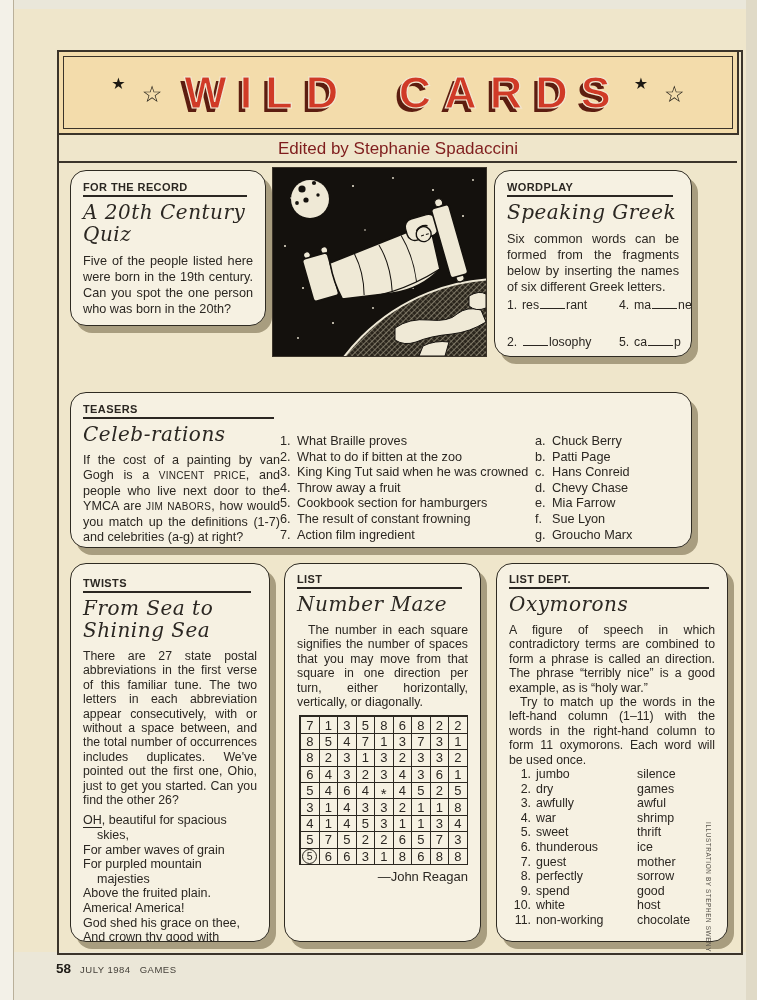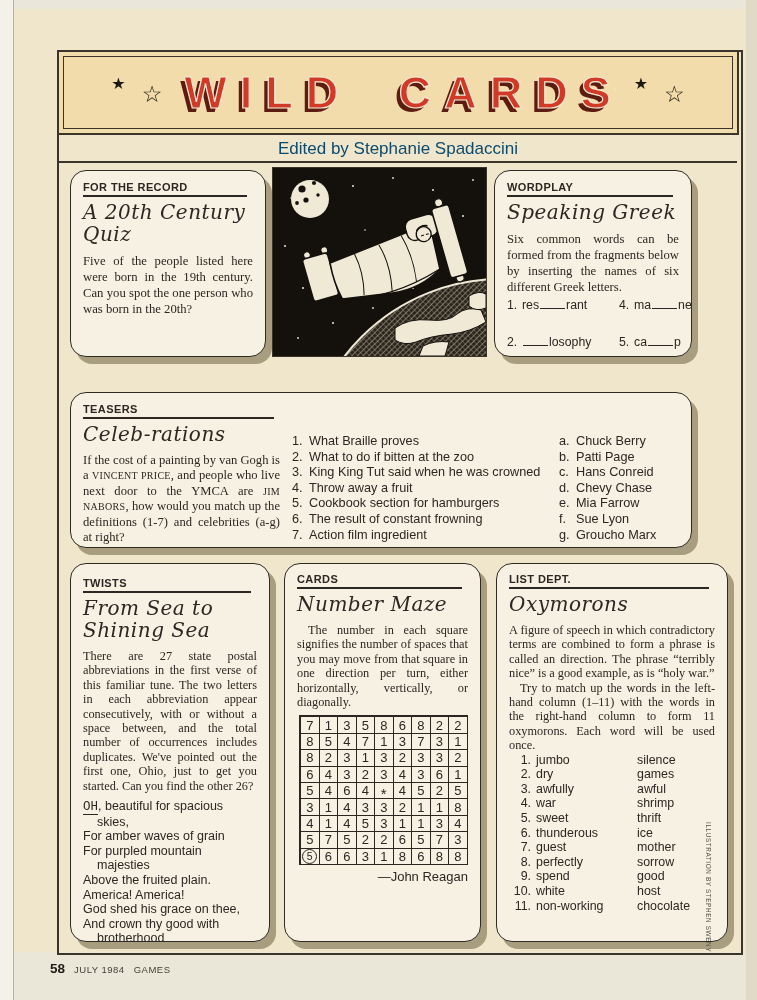--- a/index.html
+++ b/index.html
@@ -17,66 +17,66 @@
 
   
   .masthead{position:absolute;left:57px;top:50px;width:682px;height:85px;background:#f3dcab;border:2px solid #3b342a;box-sizing:border-box;}
   .masthead-inner{position:absolute;left:4px;top:4px;right:4px;bottom:4px;border:1.5px solid #3b342a;
       display:flex;align-items:center;justify-content:center;gap:16px;}
   .wild-title{font-weight:bold;font-size:45px;letter-spacing:13px;word-spacing:22px;color:#d03a27;
       text-shadow:-4px 4px 0 #5c1d10;-webkit-text-stroke:1.2px #f2e8d2;white-space:nowrap;
       transform:translateX(6px);}
   .star-f{font-size:16px;color:#1c1913;transform:translateY(-9px);}
   .star-o{font-size:23px;color:#1c1913;transform:translateY(2px);}
-  .edited{position:absolute;left:57px;top:139px;width:682px;text-align:center;font-size:17px;color:#0c4a6e;}
+  .edited{position:absolute;left:57px;top:139px;width:682px;text-align:center;font-size:17px;color:#7f1d1d;}
   .toprule{position:absolute;left:59px;top:161px;width:678px;height:2px;background:#3b342a;}
 
   
   .pbox{position:absolute;background:#f6f1e2;border:1.5px solid #2f2b22;border-radius:16px;
         box-shadow:6px 7px 0 #a89d7f;box-sizing:border-box;padding:10px 12px;overflow:hidden;}
   .kicker{font-weight:bold;font-size:11px;letter-spacing:.4px;border-bottom:2px solid #2b2722;
           padding-bottom:2px;margin-right:6px;}
   .ptitle{font-family:"DejaVu Serif",serif;font-style:italic;font-size:20px;letter-spacing:.5px;
           margin:4px 0 8px 0;line-height:22px;}
-  .pbody{font-size:12.7px;line-height:16px;text-align:justify;font-family:Liberation Serif, serif;}
+  .pbody{font-size:12.7px;line-height:16px;text-align:justify;}
   .pbody.tight{font-size:12.3px;line-height:14.4px;}
   .indent{text-indent:11px;}
   .byline{text-align:right;font-size:13px;margin-top:2px;}
 
-  #box-record{left:70px;top:170px;width:196px;height:187px;}
+  #box-record{left:70px;top:170px;width:196px;height:156px;}
   #box-wordplay{left:494px;top:170px;width:198px;height:187px;}
   #box-teasers{left:70px;top:392px;width:622px;height:156px;}
   #box-twists{left:70px;top:563px;width:200px;height:379px;padding-top:13px;}
   #box-look{left:284px;top:563px;width:197px;height:379px;padding-top:9px;}
   #box-oxy{left:496px;top:563px;width:232px;height:379px;padding-top:9px;}
 
   
   .name-row{display:flex;justify-content:space-between;font-size:12.7px;line-height:16px;margin-top:44px;}
 
   
   .greek-wrap{display:grid;grid-template-rows:repeat(3,auto);grid-auto-flow:column;
       grid-template-columns:92px auto;margin-top:2px;gap:20px;}
   .greek-item{font-size:12.3px;line-height:17px;white-space:nowrap;}
   .gnum{display:inline-block;width:15px;}
   .blank{display:inline-block;width:25px;height:11px;border-bottom:1.5px solid #2b2722;margin:0 1px;}
 
   
-  .tz-cols{display:flex;gap:12px;}
+  .tz-cols{display:flex;}
   .tz-c1{width:197px;flex:none;}
   .tz-c2{width:255px;flex:none;padding-top:31px;}
   .tz-c3{flex:1;padding-top:31px;}
   .sc{font-size:10px;letter-spacing:.3px;}
   .lrow{display:flex;font-size:12.7px;line-height:15.6px;}
   .lnum{flex:none;width:17px;}
   .ltext{flex:1;}
 
   
   .poem{margin-top:6px;font-size:12.5px;line-height:14.6px;}
   .poem-line{padding-left:14px;text-indent:-14px;}
-  .poem-u{border-bottom:1.2px solid #2b2722;font-family:Liberation Mono, monospace;}
+  .poem-u{border-bottom:1.2px solid #2b2722;}
 
   
   .maze{display:inline-block;border:2px solid #2b2720;border-right:none;border-bottom:none;
         margin:6px 0 2px 2px;background:#f6f1e2;}
   .maze-row{display:flex;}
   .maze-cell{width:17.5px;height:15.4px;border-right:1.5px solid #2b2720;border-bottom:1.5px solid #2b2720;
         display:flex;align-items:center;justify-content:center;font-size:13px;}
   .circ5{display:inline-block;width:13px;height:13px;border:1.2px solid #2b2720;border-radius:50%;
         font-size:10.5px;line-height:13px;text-align:center;}
   .mstar{display:inline-block;font-size:15px;transform:translateY(3px);}
@@ -85,21 +85,21 @@
   .orow{display:flex;font-size:12.4px;line-height:14.6px;}
   .onum{flex:none;width:22px;text-align:right;margin-right:5px;}
   .oleft{flex:1;}
   .oright{flex:none;width:78px;}
 
   
   .illus{position:absolute;left:272px;top:167px;width:215px;height:190px;background:#14110d;
          border:1px solid #3b342a;box-sizing:border-box;}
 
   
-  .footer{position:absolute;left:50px;top:961px;display:flex;align-items:baseline;gap:9px;}
+  .footer{position:absolute;left:56px;top:961px;display:flex;align-items:baseline;gap:9px;}
   .pgnum{font-weight:bold;font-size:13.5px;color:#1f1c17;}
   .pgsmall{font-size:9.5px;letter-spacing:.5px;color:#45413a;}
 
   
   .vcredit{position:absolute;left:705px;top:822px;writing-mode:vertical-rl;
            font-size:6.4px;letter-spacing:.6px;color:#57534a;}
 </style>
 </head>
 <body>
 
@@ -310,21 +310,21 @@
         <div class="poem-line">For purpled mountain majesties</div>
         <div class="poem-line">Above the fruited plain.</div>
         <div class="poem-line">America! America!</div>
         <div class="poem-line">God shed his grace on thee,</div>
         <div class="poem-line">And crown thy good with brotherhood</div>
       </div>
 
   </div>
 
   <div class="pbox" id="box-look">
-    <div class="kicker">CARDS</div>
+    <div class="kicker">LIST</div>
     <div class="ptitle">Number Maze</div>
     <div>
         <div class="pbody tight indent">The number in each square signifies the number of spaces that you may move from that square in one direction per turn, either horizontally, vertically, or diagonally.</div>
       </div>
     <div class="maze"><div class="maze-row">
           <div class="maze-cell">7</div>
           <div class="maze-cell">1</div>
           <div class="maze-cell">3</div>
           <div class="maze-cell">5</div>
           <div class="maze-cell">8</div>

